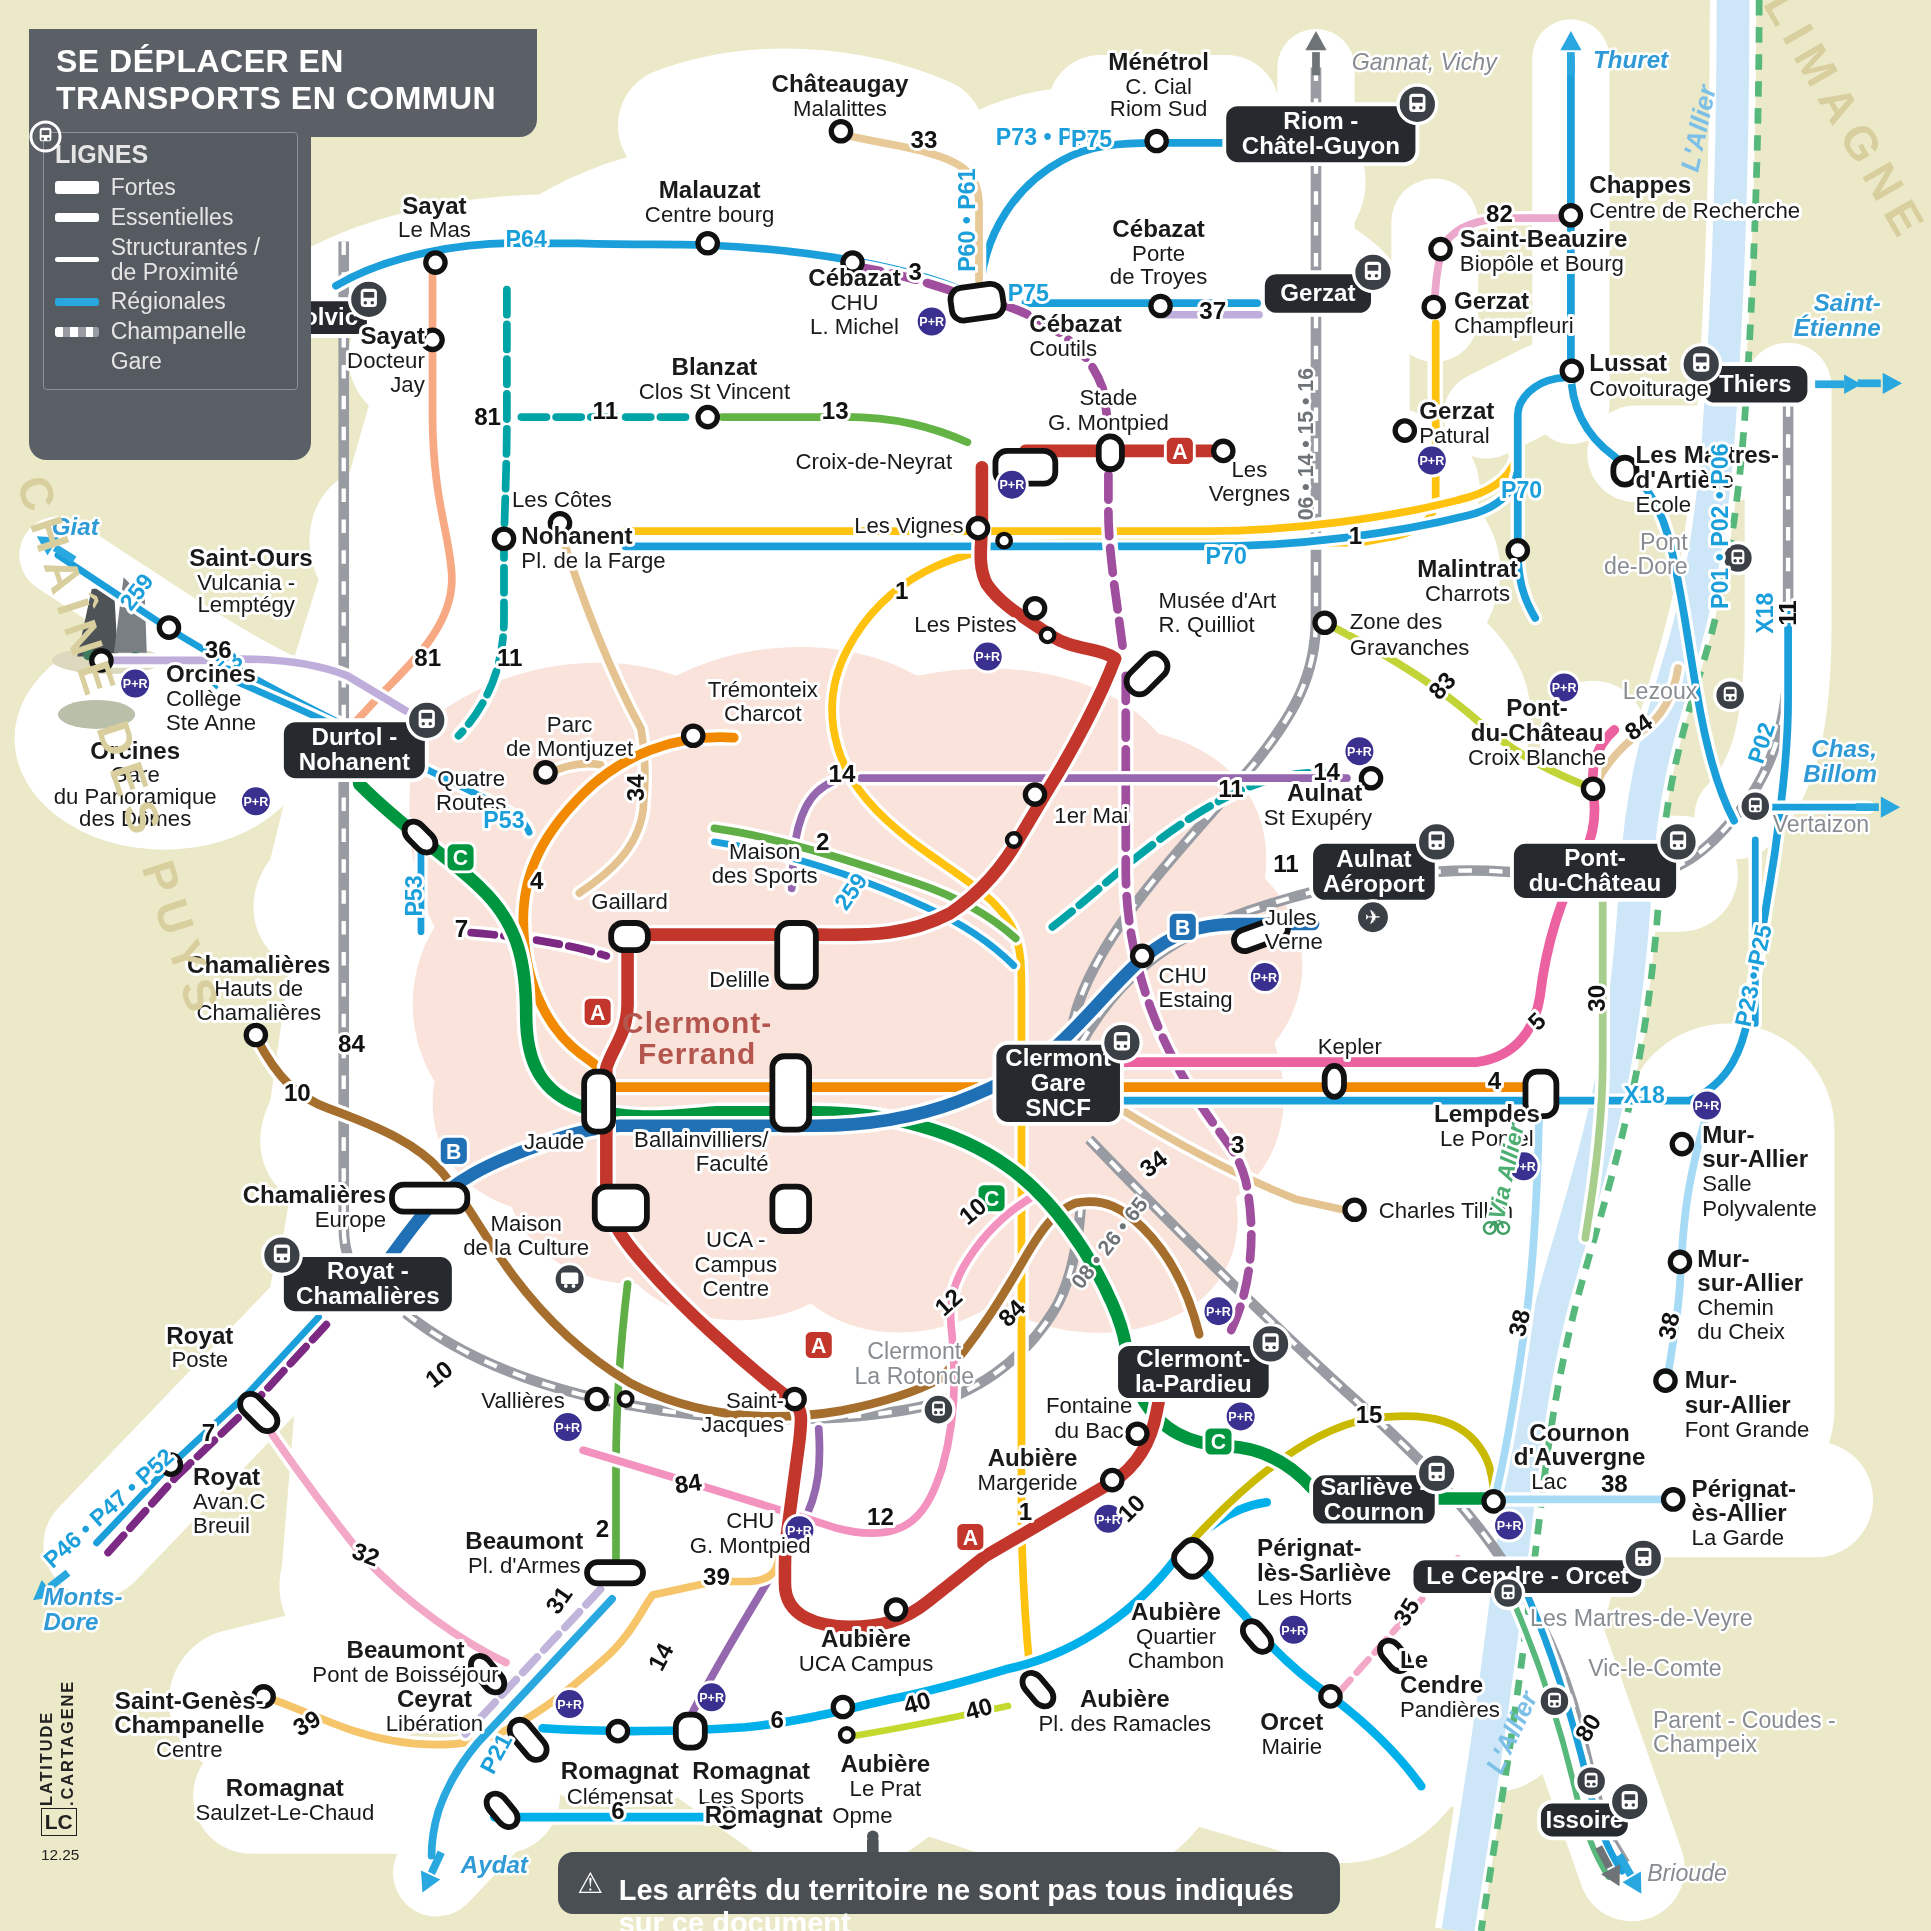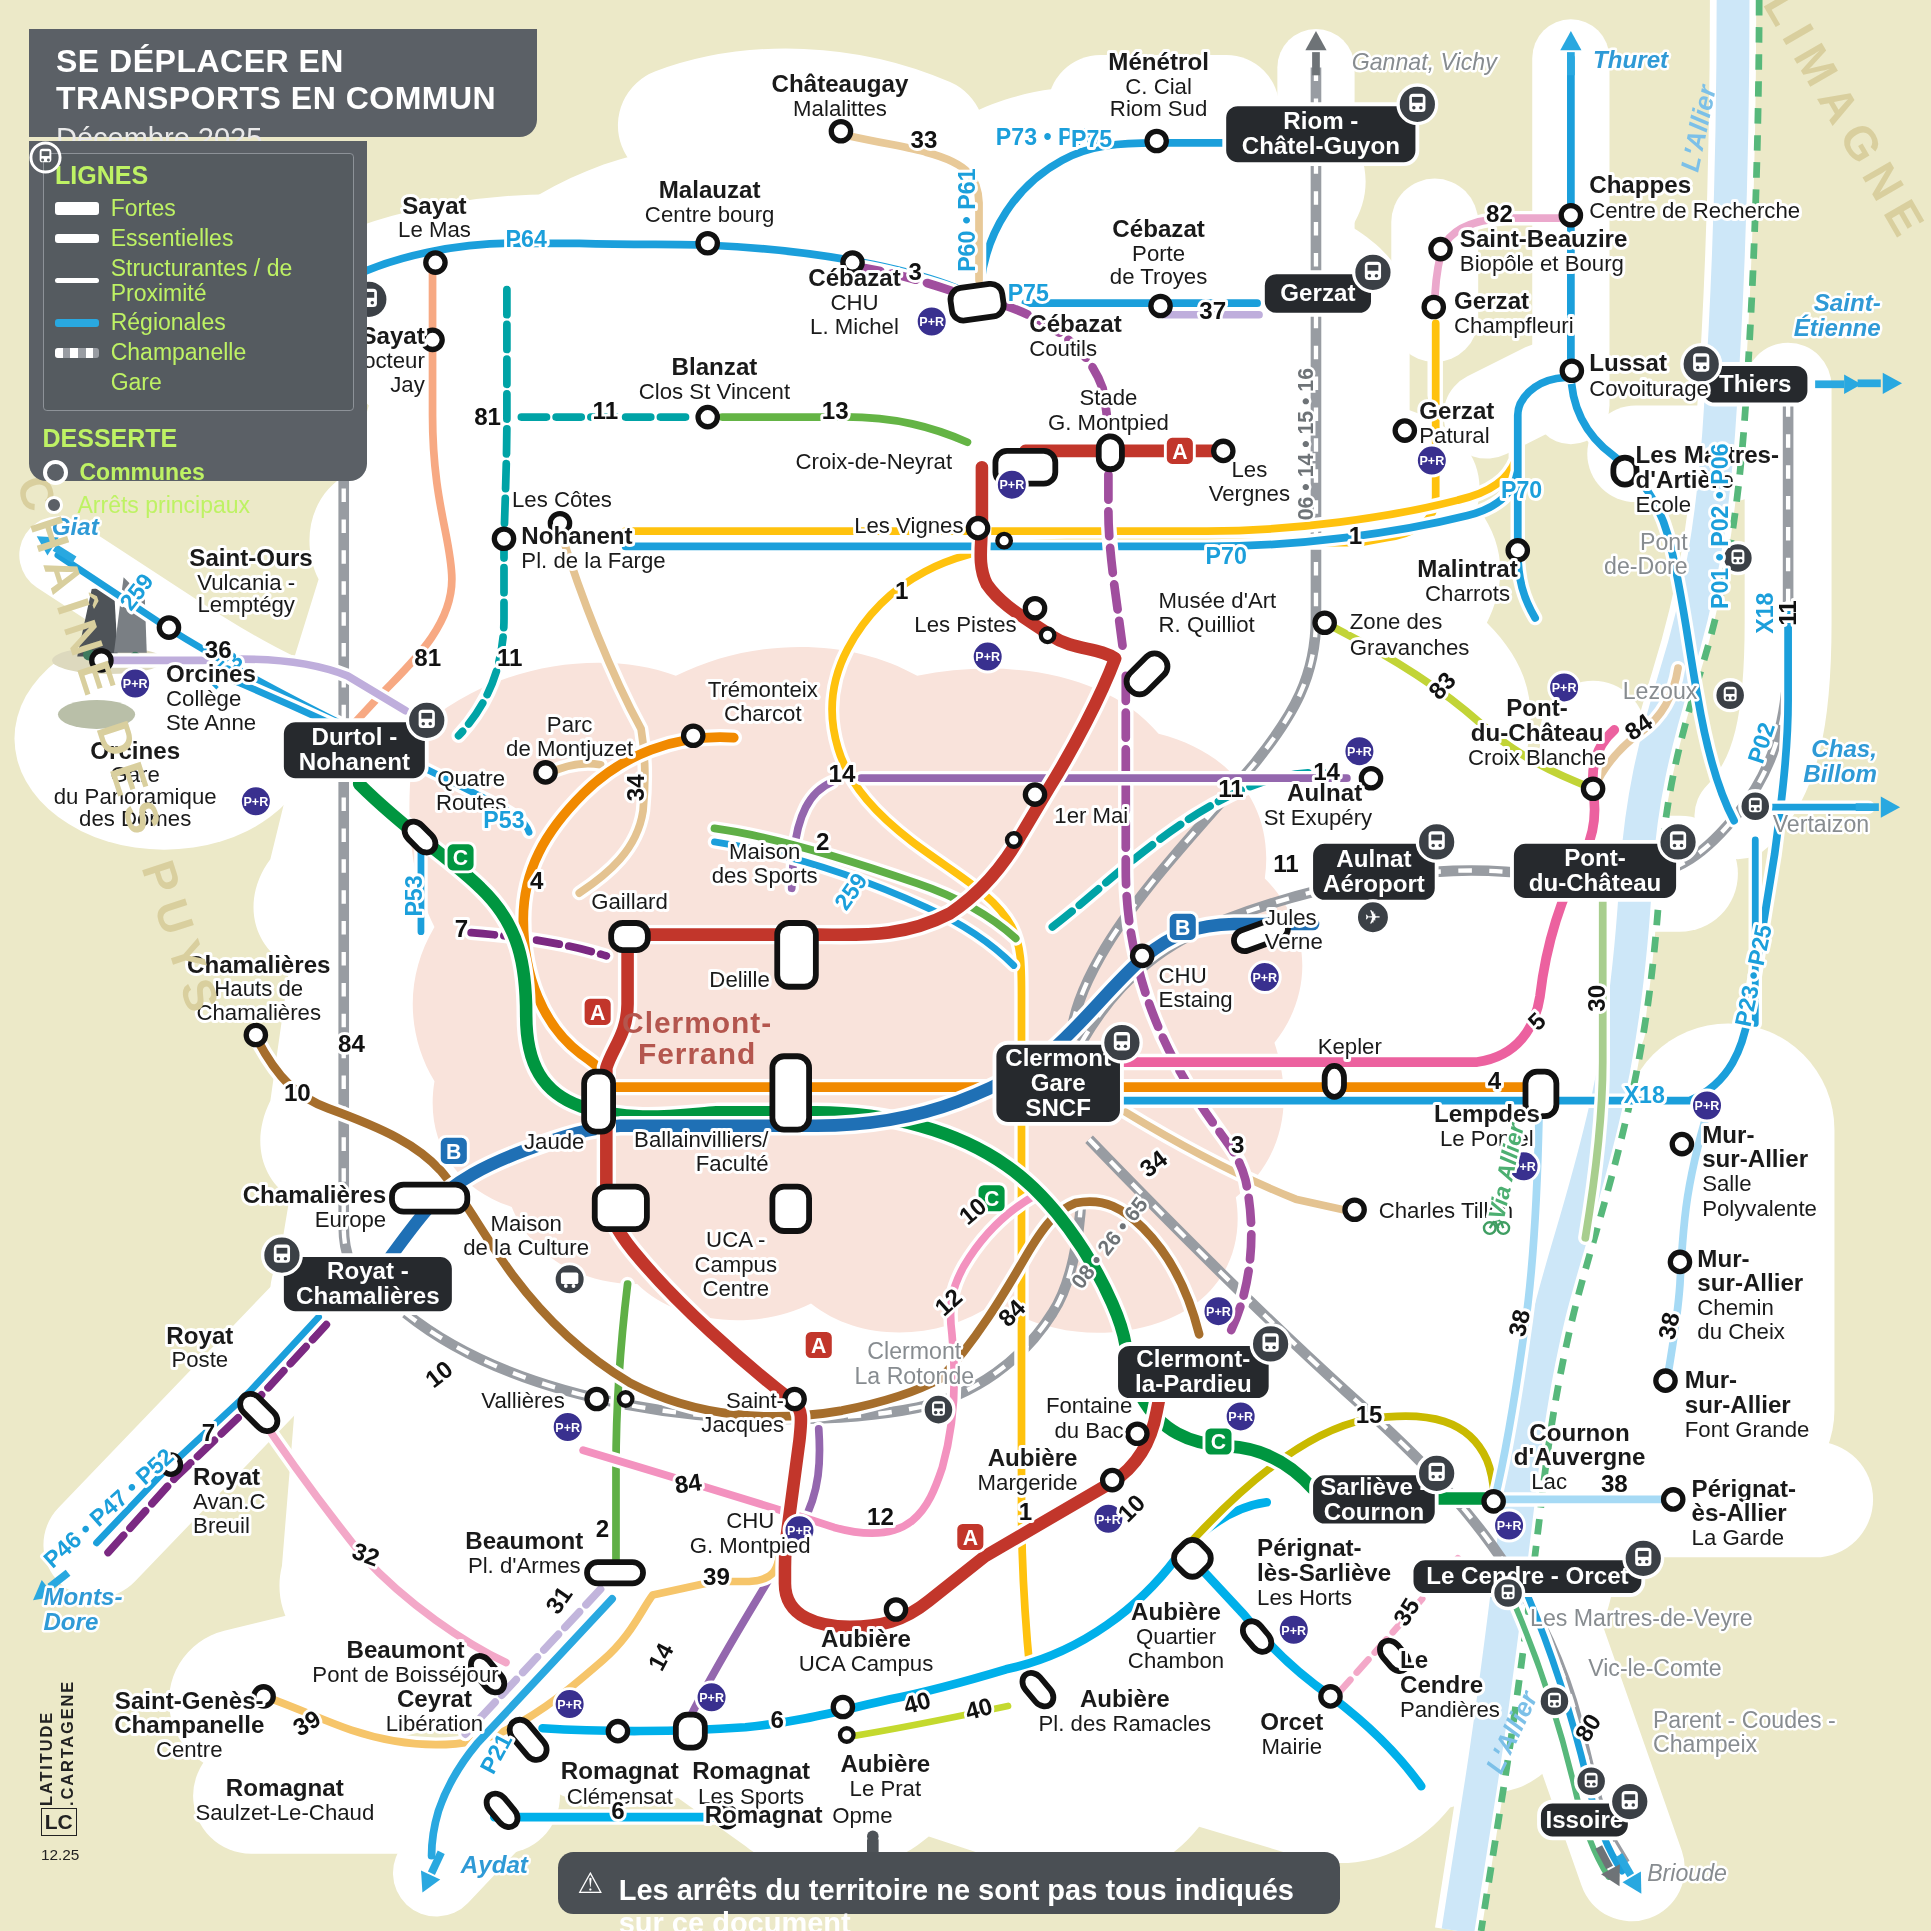--- a/index.html
+++ b/index.html
@@ -21,22 +21,22 @@
   .lcr{font-weight:bold;font-size:31px;fill:#B4564E;letter-spacing:1px;}
   .lrn{font-weight:bold;font-size:22px;fill:#6E7377;paint-order:stroke;stroke:#fff;stroke-width:5px}
   .gtx{font-weight:bold;font-size:25px;fill:#fff;}
   .badge{font-weight:bold;font-size:22px;fill:#fff;}
   .prtx{font-weight:bold;font-size:13px;fill:#fff;}
   
   #titleBox{position:absolute;left:29px;top:29px;width:508px;height:108px;background:#5b6066;
     border-radius:0 0 17.4px 0;color:#fff;padding:13.5px 0 0 27px;box-sizing:border-box;}
   #titleBox h1{margin:0;font-size:32px;letter-spacing:0.5px;}
   #titleBox .date{font-size:29px;font-weight:normal;color:#e9e9e9;margin-top:5.8px;}
-  #legendCol{position:absolute;left:29px;top:141px;width:338px;height:340px;background:#5b6066;
-    border-radius:0 0 17.4px 17.4px;color:#bef264;box-sizing:border-box;padding:11.6px 13.5px;}
+  #legendCol{position:absolute;left:29px;top:120px;width:282px;height:340px;background:#5b6066;
+    border-radius:0 0 17.4px 17.4px;color:#e5e5e5;box-sizing:border-box;padding:11.6px 13.5px;}
   #lignesBox{border:1.9px solid #8d9298;background:#555b60;border-radius:3.9px;padding:7.7px 9.7px 9.7px 11.6px;}
   #lignesBox h2,#legendCol h3{margin:0 0 5.8px 0;font-size:25px;}
   .lgRow{display:flex;align-items:center;margin:4.8px 0;font-size:23px;line-height:25px;}
   .samp{width:44px;margin-right:11.6px;flex:0 0 44px;display:flex;align-items:center;justify-content:center;}
   .bar{width:44px;border-radius:2.9px;background:#fff;}
   .b1{height:13.5px}.b2{height:8.7px}.b3{height:4.8px}
   .b4{height:7.7px;background:#29A8E0}
   .b5{height:9.7px;background:#989CA2;background-image:repeating-linear-gradient(90deg,#fff 0 7.7px,transparent 7.7px 15.4px);}
   .desserte{margin-top:13.5px;}
   .ring{width:17.4px;height:17.4px;border-radius:50%;border:4.8px solid #fff;background:#5b6066;margin-right:11.6px;flex:0 0 17.4px;}
@@ -934,31 +934,20 @@
               <circle r="15" fill="none" stroke="#fff" stroke-width="3"></circle>
               <rect x="-6" y="-9" width="12" height="14" rx="3" fill="#fff"></rect>
               <rect x="-4" y="-6.5" width="8" height="5" fill="#555b60"></rect>
               <circle cx="-3" cy="2.5" r="1.5" fill="#555b60"></circle>
               <circle cx="3" cy="2.5" r="1.5" fill="#555b60"></circle>
             </svg>
       </span>
           <span>Gare</span>
         </div>
   </div>
-  <div class="desserte">
-    <h3>DESSERTE</h3>
-    <div class="dRow">
-          <span class="ring"></span>
-          <span>Communes</span>
-        </div>
-    <div class="dRow normal">
-          <span class="ring small"></span>
-          <span>Arrêts principaux</span>
-        </div>
-  </div>
 </div>
 
 <div id="footerBar">
   <span class="warn">⚠</span>
   <span class="wtx">Les arrêts du territoire ne sont pas tous indiqués sur ce document</span>
 </div>
 
 <div id="credits">
   <span class="vert" style="left:0;top:0;height:203px">LATITUDE</span>
   <span class="vert" style="left:21px;top:0;height:203px">.CARTAGENE</span>

